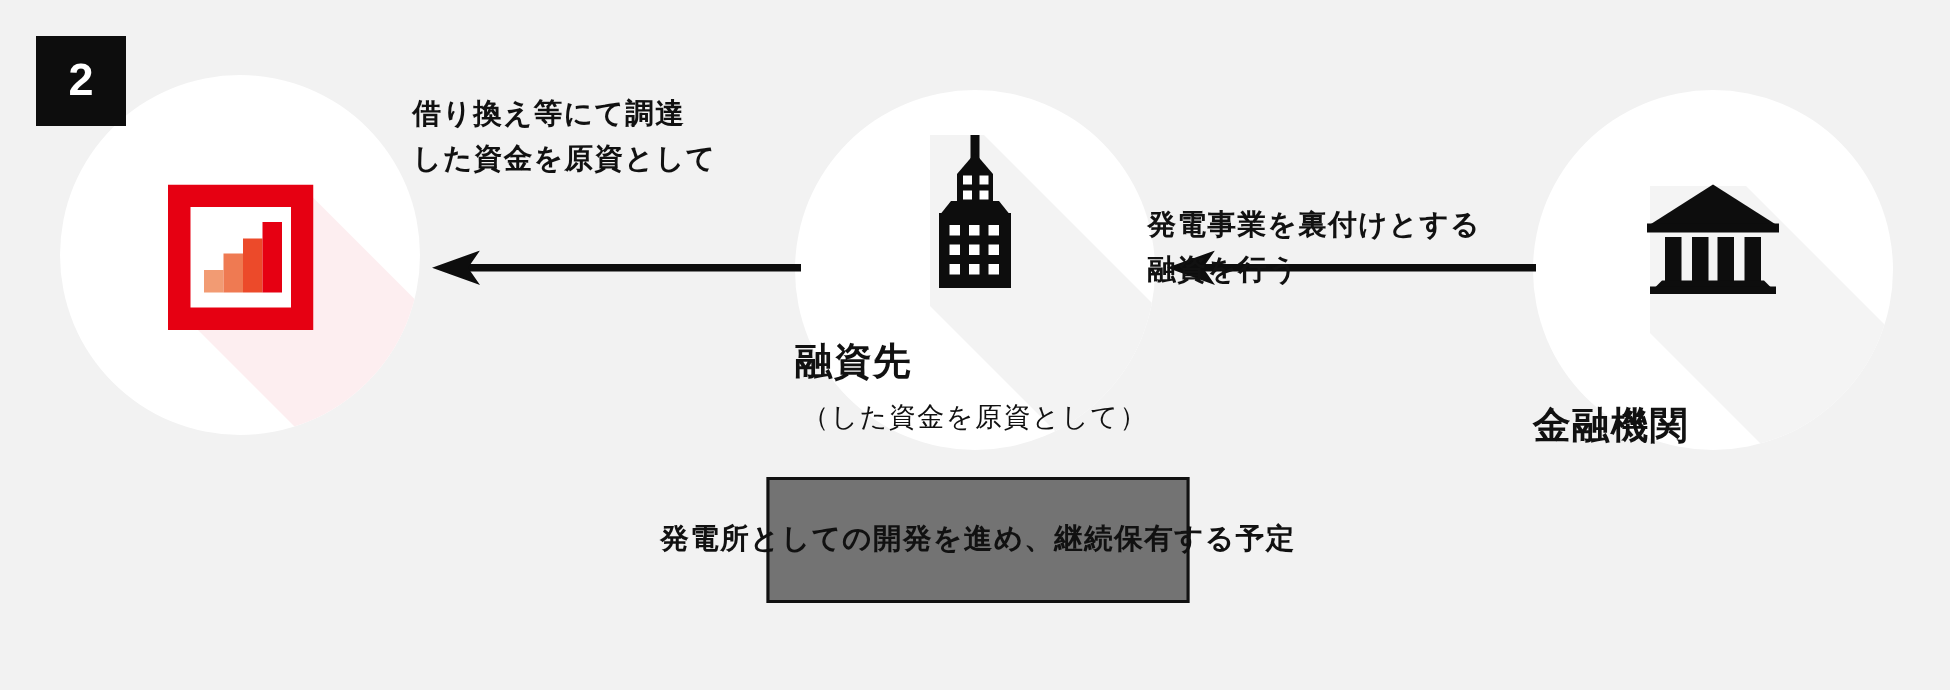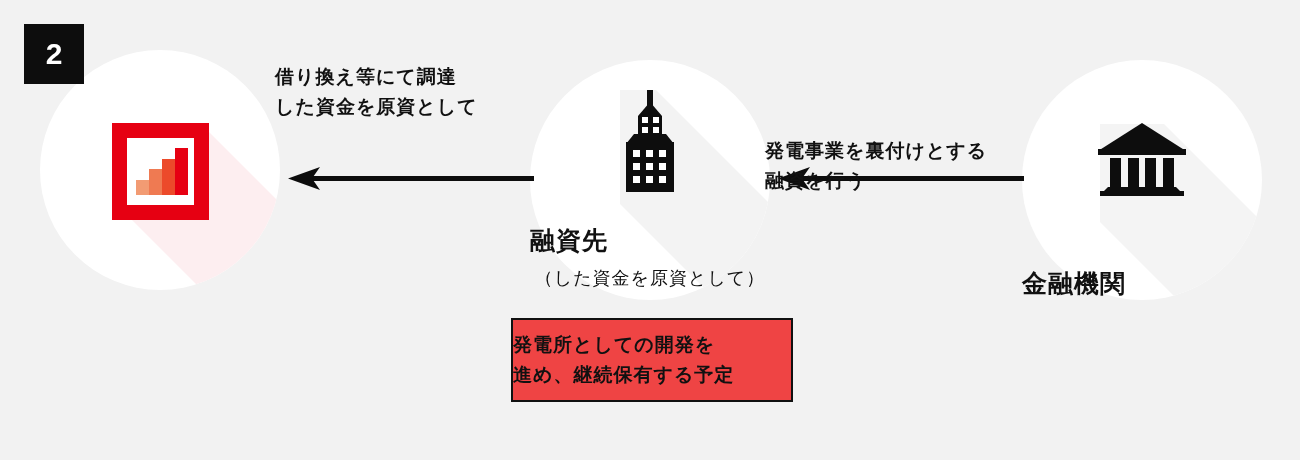--- a/index.html
+++ b/index.html
@@ -128,23 +128,23 @@
   #caption-right { left: 765px; top: 92px; width: 272px; margin-top: 44px; }
 
   
   .note-box {
     position: absolute;
     left: 511px;
     top: 318px;
     width: 278px;
     height: 80px;
     border: 2px solid #111111;
-    background: #ef4444;
+    background: #737373;
     display: flex;
-    flex-direction: column;
+    align-items: center;
     justify-content: center;
   }
   .note-line {
     color: #111111;
     font-weight: 700;
     font-size: 19px;
     line-height: 30px;
     letter-spacing: 1px;
     white-space: nowrap;
   }

